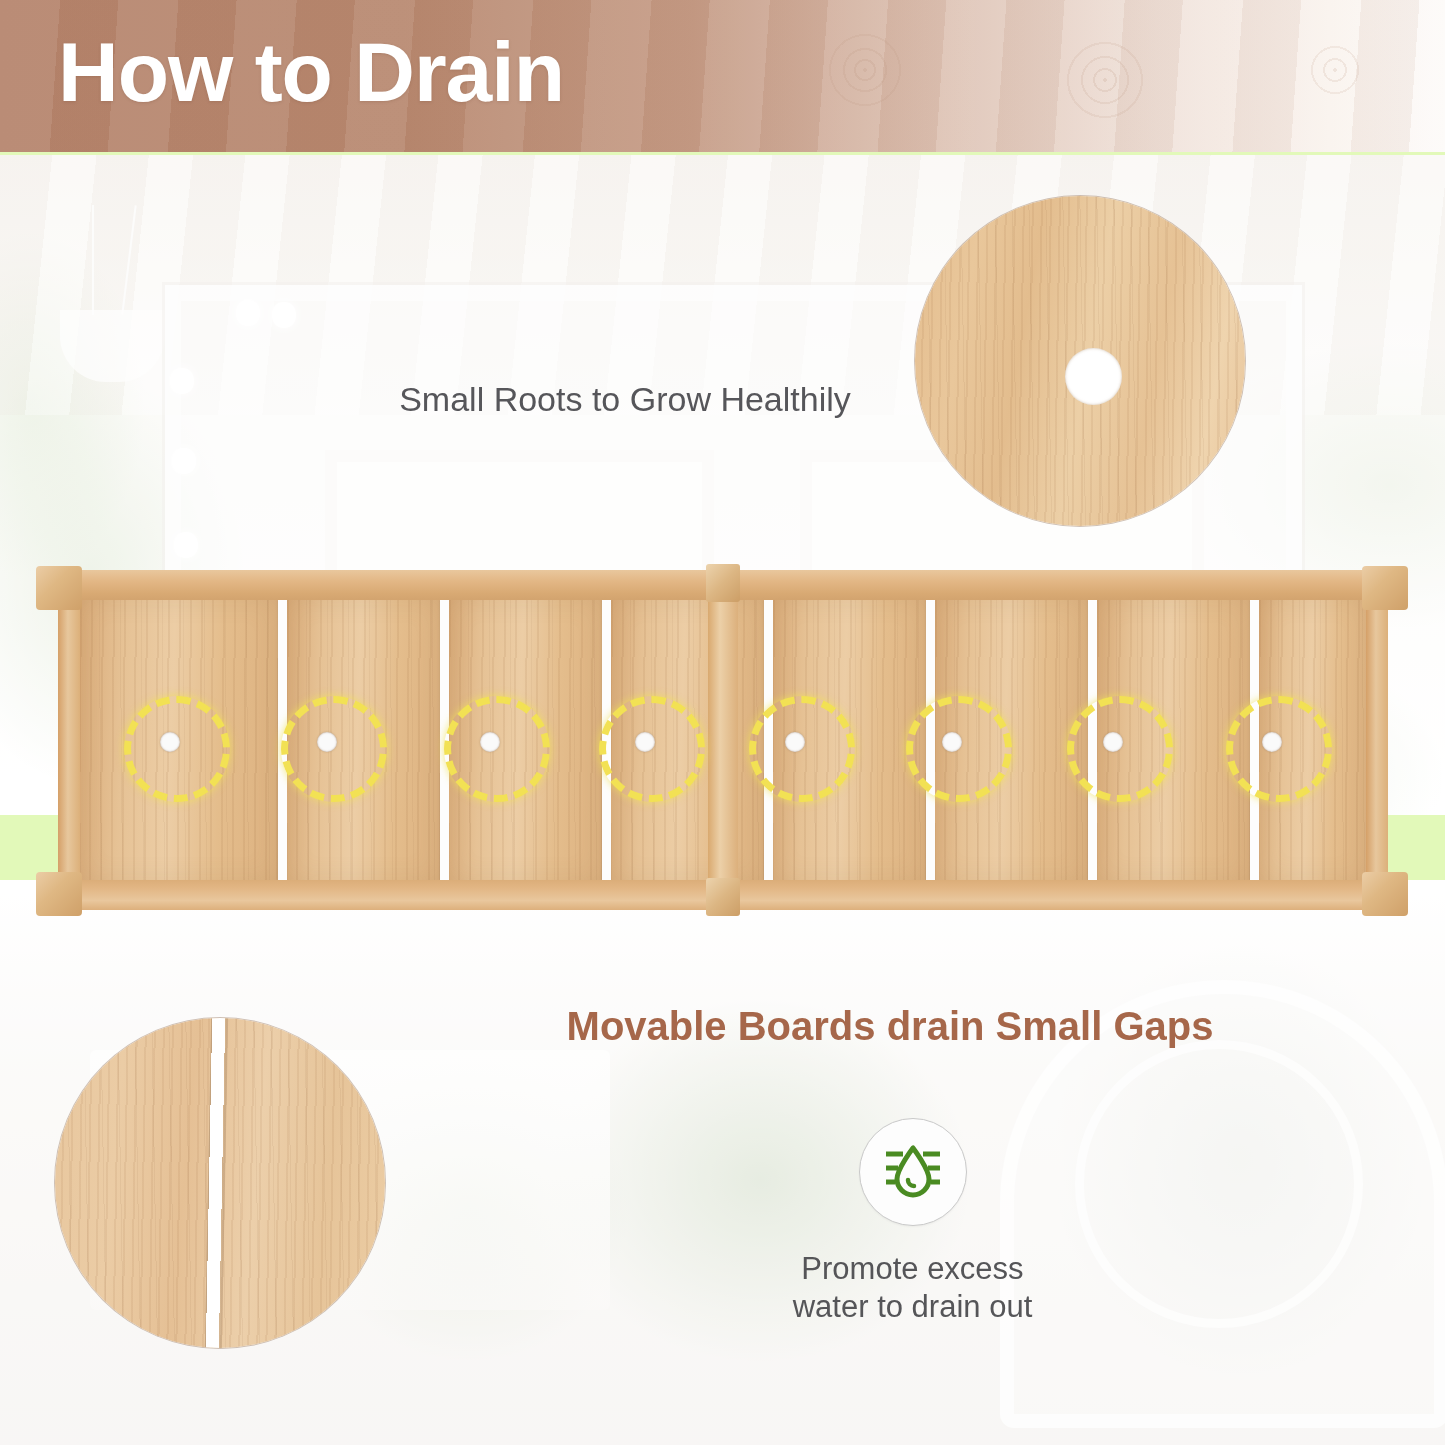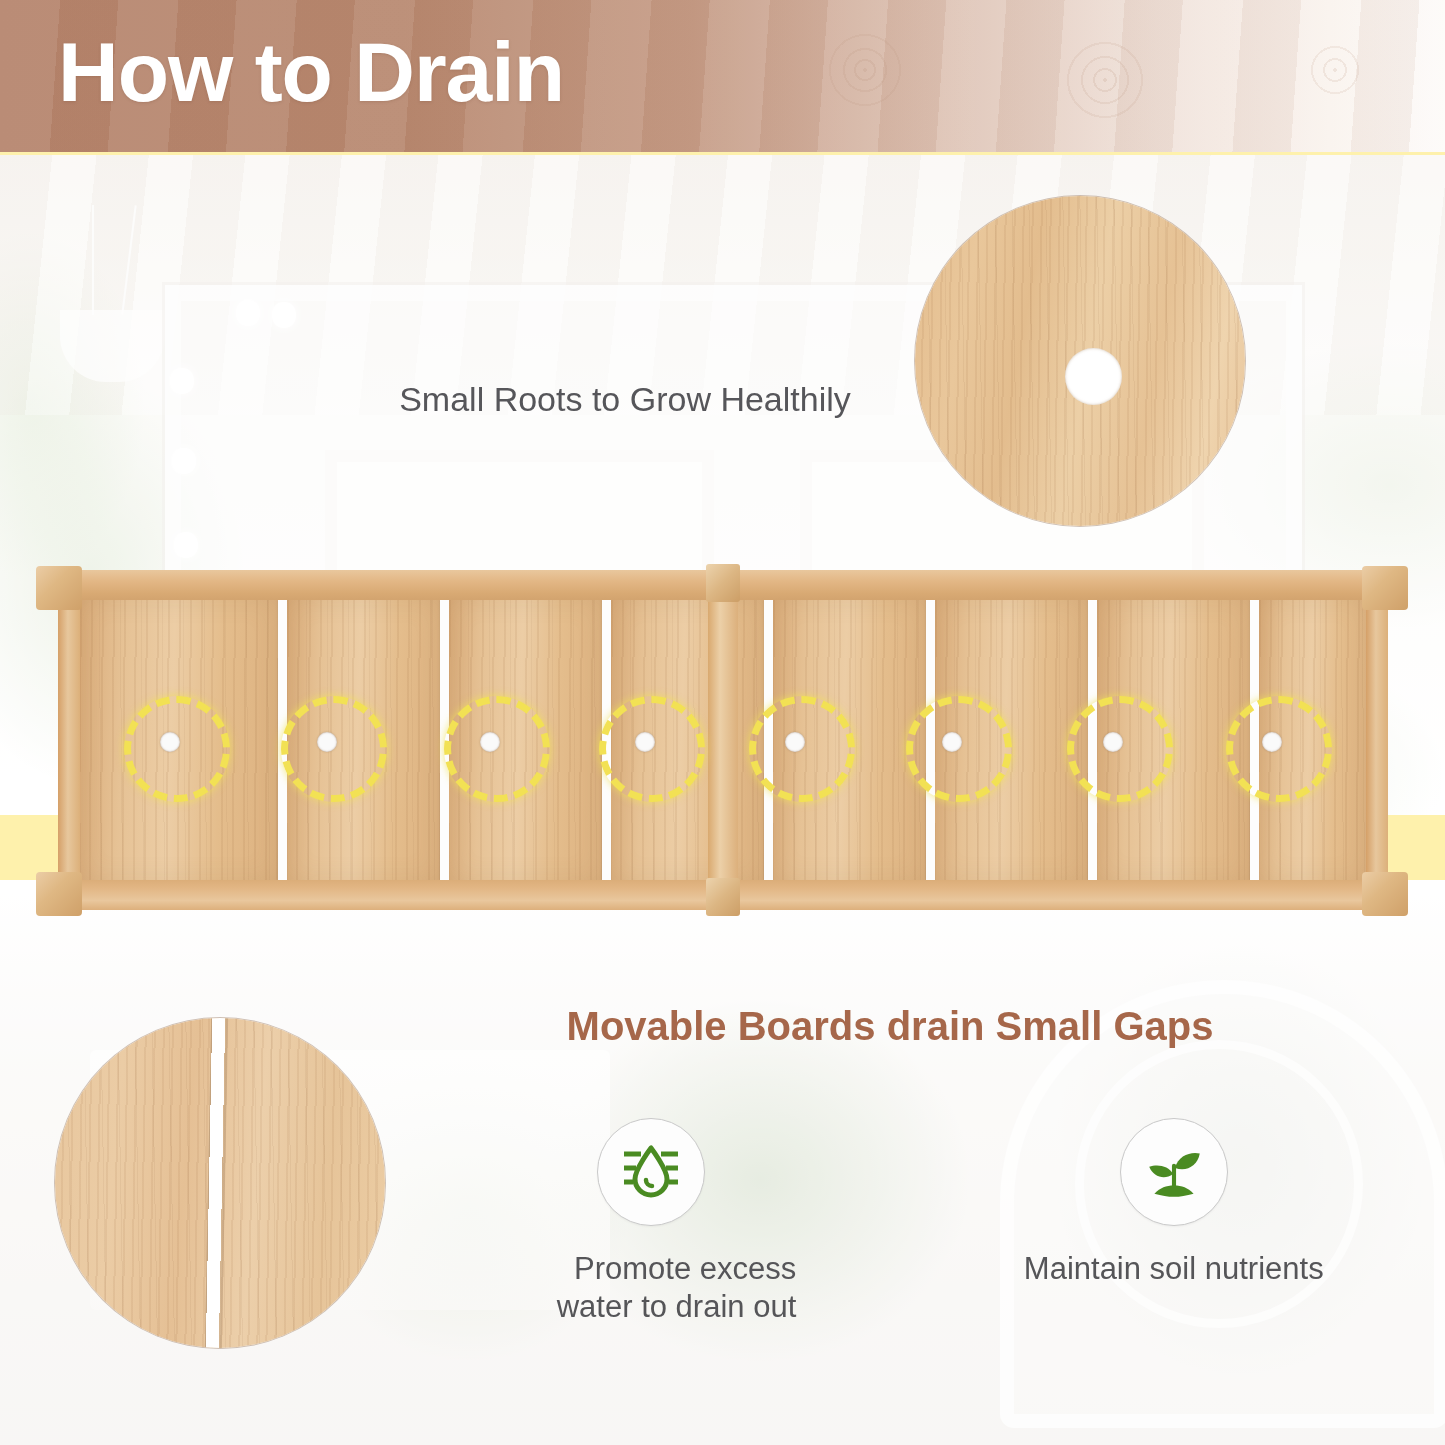--- a/index.html
+++ b/index.html
@@ -2,21 +2,21 @@
 <html><head>
 <meta charset="utf-8">
 <style>
   html,body{margin:0;padding:0;}
   body{
     width:1445px;height:1445px;
     font-family:"Liberation Sans", sans-serif;
     background:#ffffff;
     overflow:hidden;
   }
-  .stage{position:relative;width:1445px;height:1445px;overflow:hidden;background:#fde047;text-decoration:underline;}
+  .stage{position:relative;width:1445px;height:1445px;overflow:hidden;background:#bef264;text-decoration:underline;}
 
   
   .bg{position:absolute;inset:0;overflow:hidden;}
   .bg-top{
     position:absolute;left:0;top:155px;width:1445px;height:660px;
     background:
       radial-gradient(ellipse 220px 300px at 90px 420px, rgba(142,180,110,.30), rgba(142,180,110,0) 70%),
       radial-gradient(ellipse 160px 240px at 30px 250px, rgba(150,190,120,.28), rgba(150,190,120,0) 72%),
       radial-gradient(ellipse 280px 200px at 1390px 330px, rgba(150,185,120,.22), rgba(150,185,120,0) 72%),
       radial-gradient(ellipse 200px 160px at 1300px 620px, rgba(150,185,120,.18), rgba(150,185,120,0) 72%),
@@ -154,21 +154,21 @@
   
   .features{position:absolute;left:390px;top:1118px;width:1045px;height:240px;display:flex;}
   .feature{flex:1;display:flex;flex-direction:column;align-items:center;}
   .fcircle{
     width:106px;height:106px;border-radius:50%;
     background:#fdfdfd;border:1px solid #c9c9c9;
     display:flex;align-items:center;justify-content:center;
     box-shadow:0 1px 2px rgba(0,0,0,.04);
   }
   .fcaption{
-    margin-top:24px;text-align:right;
+    margin-top:24px;text-align:center;
     font-size:31px;line-height:1.22;color:#555558;
     max-width:290px;
   }
   .fcaption.wide{max-width:380px;}
 
   
   .planter{position:absolute;left:22px;top:560px;width:1400px;height:360px;}
   .pl-rail{
     position:absolute;left:18px;width:1366px;height:34px;
     background:linear-gradient(180deg,#e9c79d 0%,#e2b684 35%,#d8a973 70%,#cfa06c 100%);
@@ -368,27 +368,16 @@
             <line x1="50" y1="42" x2="59" y2="42"></line>
           </g>
           <path d="M32 8 C32 8 16 29 16 39 a16 16 0 0 0 32 0 C48 29 32 8 32 8 Z" fill="none" stroke="#4a8b22" stroke-width="5" stroke-linejoin="round"></path>
           <path d="M27 40 a6 6 0 0 0 6 6" fill="none" stroke="#4a8b22" stroke-width="4.5" stroke-linecap="round"></path>
         </svg>
       </div>
       <div class="fcaption">Promote excess water to drain out</div>
     </div>
 
 
-    <div class="feature">
-      <div class="fcircle">
-        <svg width="66" height="66" viewBox="0 0 64 64">
-          <path d="M32 50 L32 26" stroke="#4a8b22" stroke-width="4" fill="none" stroke-linecap="round"></path>
-          <path d="M33 28 C36 16 48 12 57 14 C55 26 44 32 33 28 Z" fill="#4a8b22"></path>
-          <path d="M31 34 C27 26 16 24 8 27 C12 37 23 40 31 34 Z" fill="#4a8b22"></path>
-          <path d="M13 53 C19 47 24 45 32 45 C40 45 45 47 51 53 C44 55 38 56 32 56 C26 56 20 55 13 53 Z" fill="#4a8b22"></path>
-        </svg>
-      </div>
-      <div class="fcaption wide">Maintain soil nutrients</div>
-    </div>
 
   </div>
 
 </div>
 
 </body></html>

